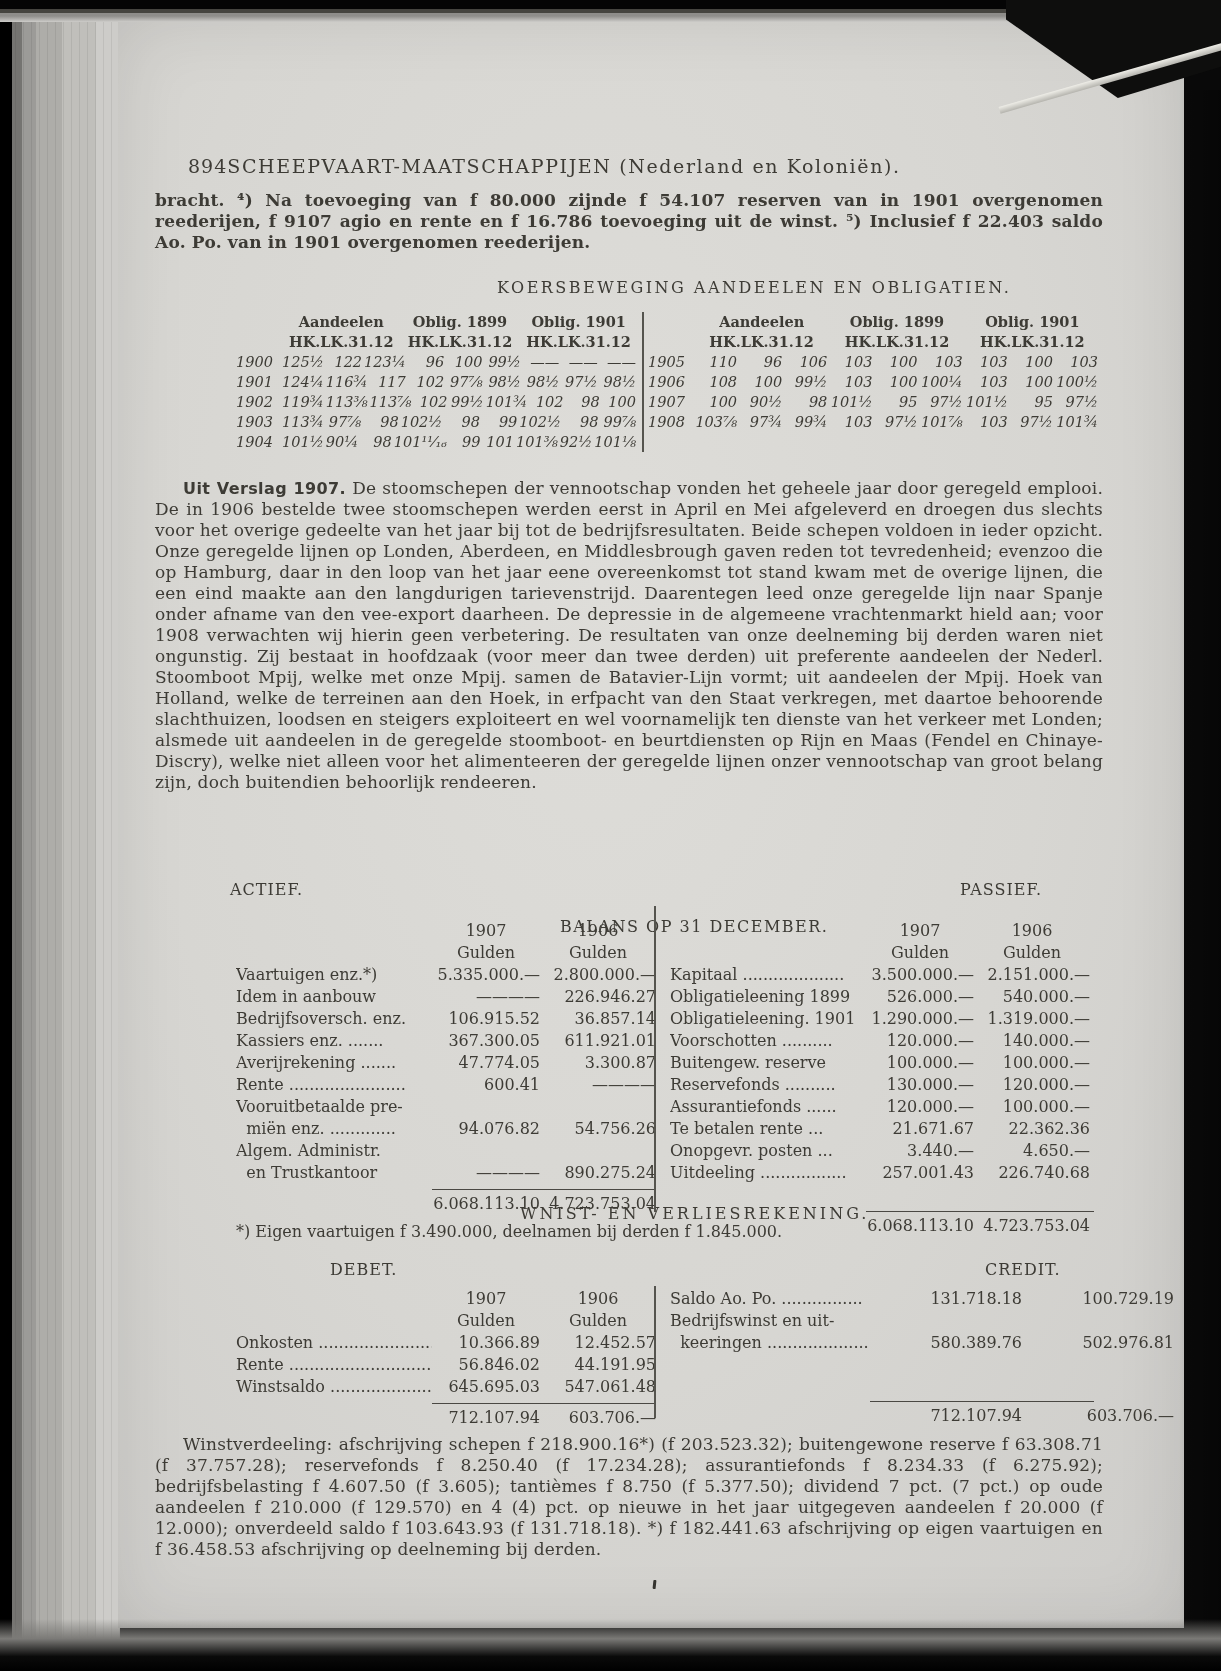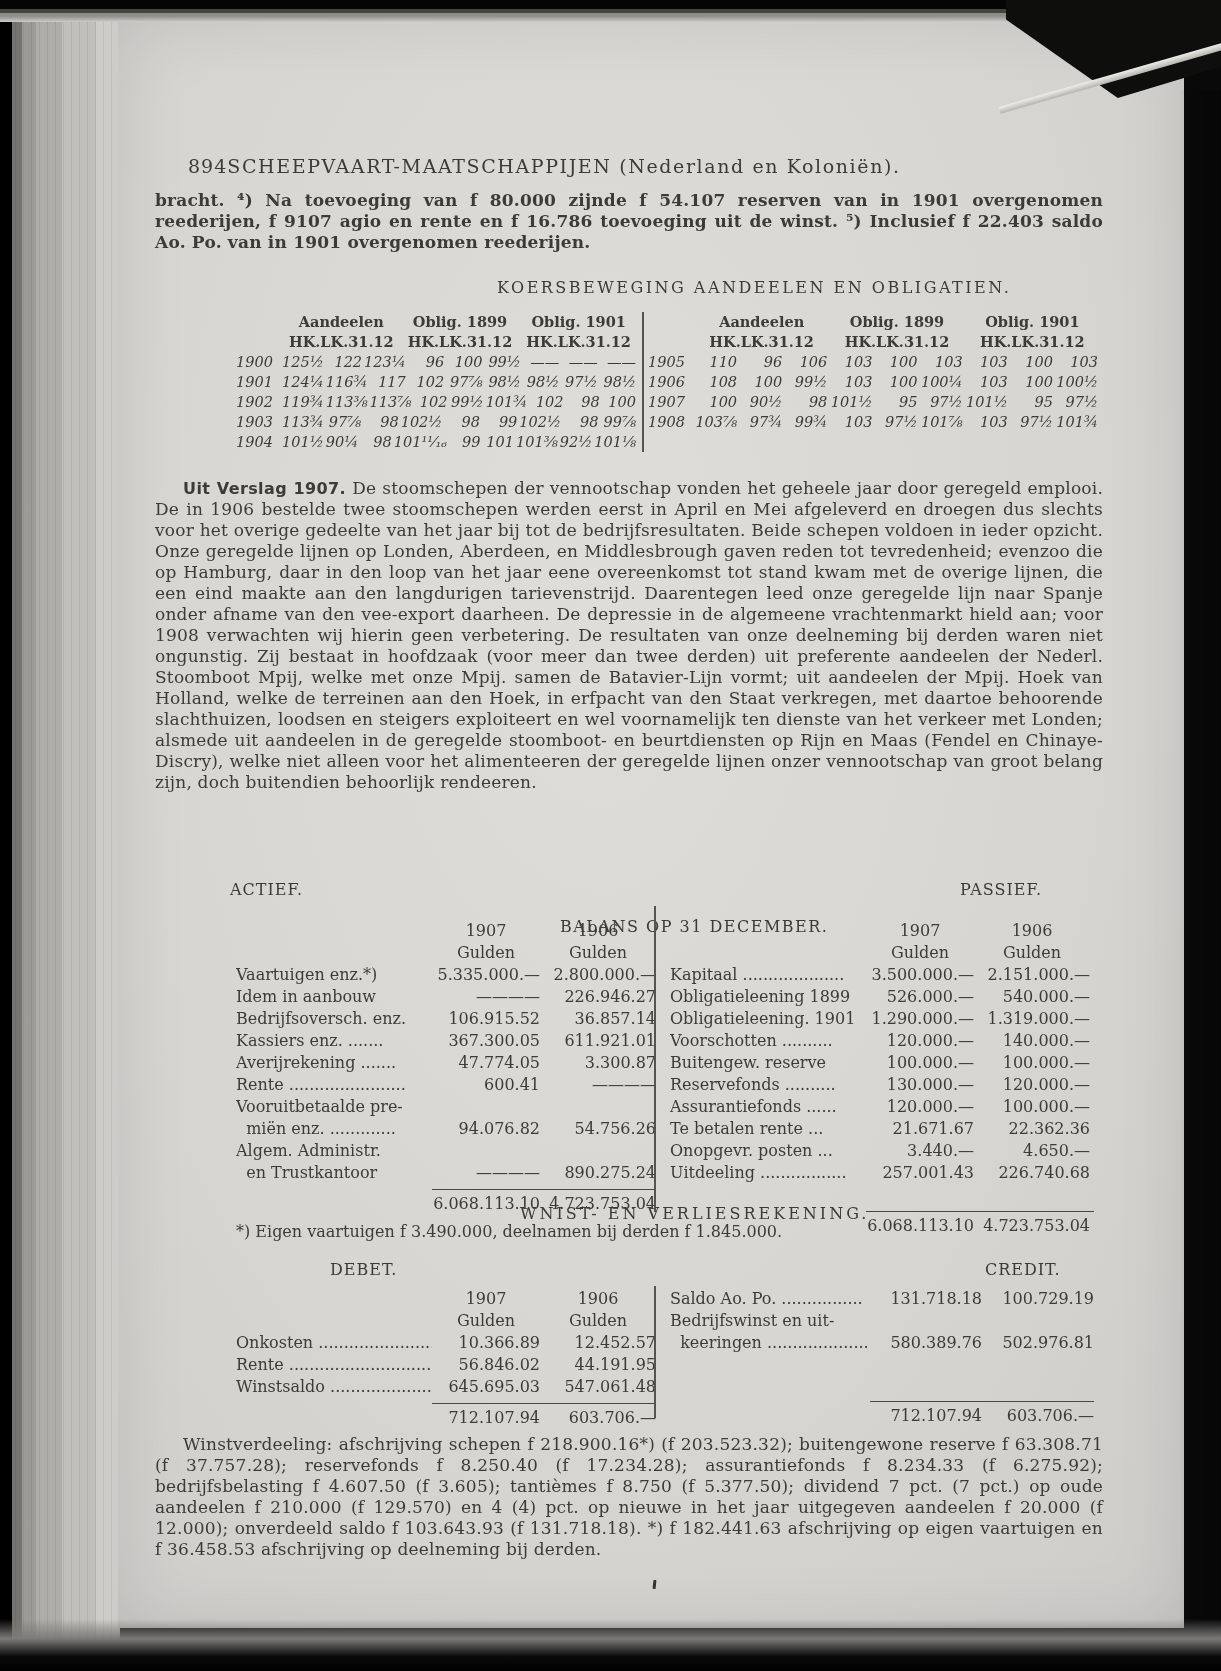--- a/index.html
+++ b/index.html
@@ -67,21 +67,21 @@
   .krow{display:grid;grid-template-columns:46px repeat(9,1fr);font-style:italic;}
   .kyear{text-align:left;}
   .kc{text-align:right;padding-right:2px;white-space:nowrap;}
   
   .fin{font-size:16px;line-height:22px;}
   .actief-block{left:236px;top:920px;width:420px;}
   .passief-block{left:670px;top:920px;width:424px;}
   .debet-block{left:236px;top:1288px;width:420px;}
   .credit-block{left:670px;top:1288px;width:424px;}
   .brow,.bhead,.btotal{display:grid;grid-template-columns:196px 108px 116px;}
-  .credit-block .brow,.credit-block .btotal{grid-template-columns:200px 112px 112px;}
+  .credit-block .brow,.credit-block .btotal{grid-template-columns:200px 112px 112px;gap:40px;}
   .blabel{white-space:pre;overflow:hidden;}
   .bval{text-align:right;white-space:nowrap;}
   .bhc{text-align:center;}
   .brule{margin-left:196px;border-top:1.5px solid #4a4843;margin-top:5px;margin-bottom:3px;}
   .credit-block .brule{margin-left:200px;}
   .spacer22{height:22px;}
   .spacer42{height:42px;}
   .bal-divider{left:654px;top:906px;width:2px;height:306px;background:#55544e;}
   .pl-divider{left:654px;top:1286px;width:2px;height:132px;background:#55544e;}
   .footnote{left:236px;top:1222px;width:640px;font-size:16px;white-space:nowrap;}

